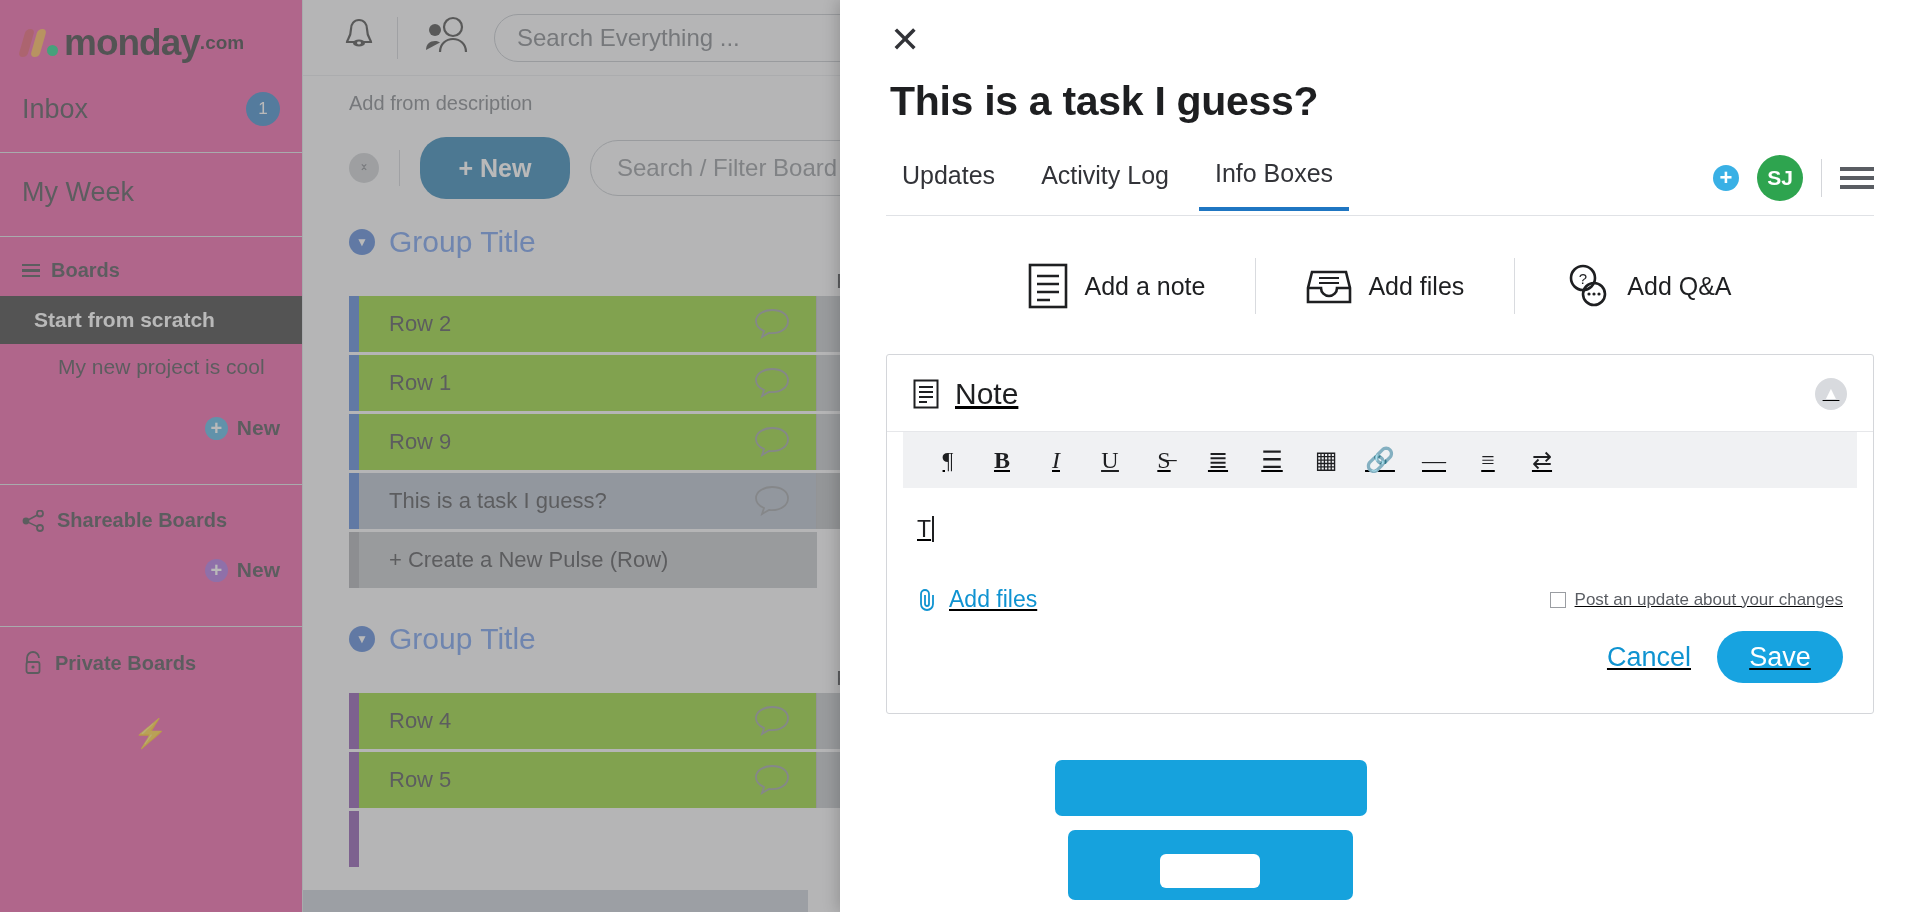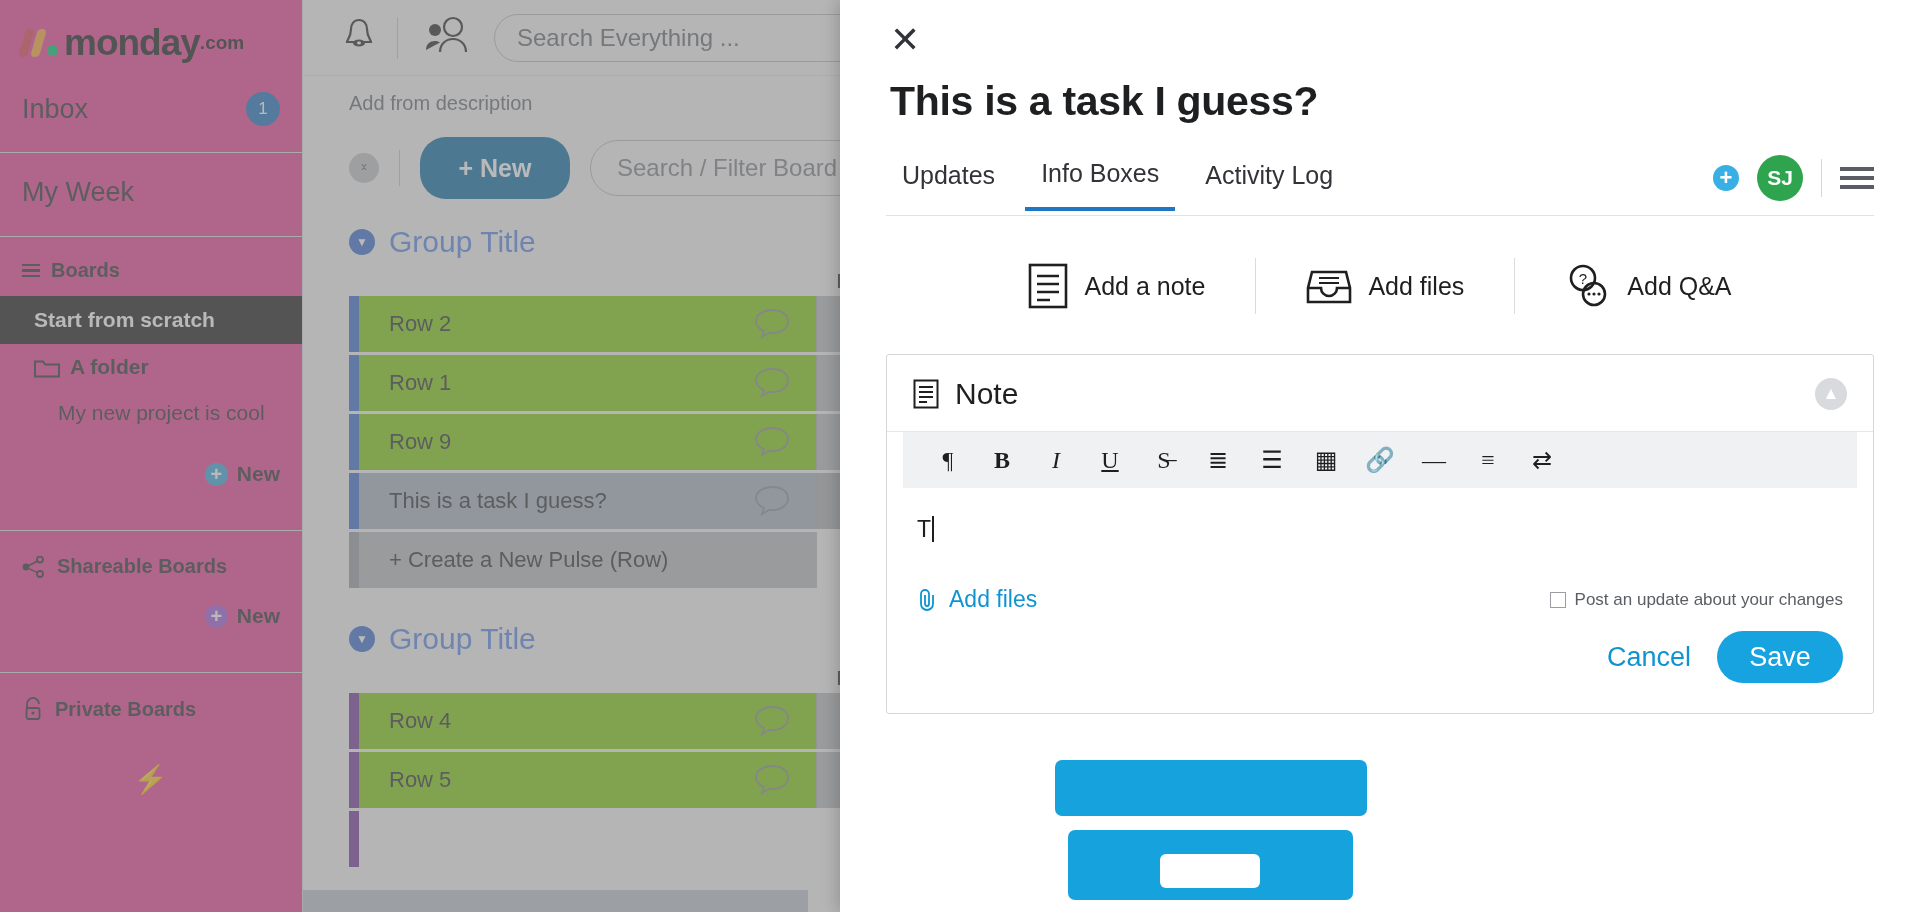--- a/index.html
+++ b/index.html
@@ -244,20 +244,21 @@
   }
   .addbtn {
     display: flex; align-items: center; gap: 16px;
     font-size: 25px; color: #1e1f21; padding: 0 50px;
   }
   .add-sep { width: 1px; height: 56px; background: #d9dbdf; }
 
   .notecard {
     margin-top: 40px; border: 1px solid #d4d6da; border-radius: 3px;
     background: #fff;
+    text-decoration: underline;
   }
   .note-head {
     display: flex; align-items: center; justify-content: space-between;
     padding: 22px 26px 20px 26px; border-bottom: 1px solid #e6e7ea;
   }
   .note-head-l { display: flex; align-items: center; gap: 16px; }
   .note-head-l .t { font-size: 30px; color: #1e1f21; }
   .collapse-ico {
     width: 32px; height: 32px; border-radius: 50%;
     background: #d8dade; color: #fff;
@@ -339,26 +340,20 @@
         <div class="side-head">
           <span class="hamburger-sm">
               <i></i>
               <i></i>
               <i></i>
             </span>
           <span>Boards</span>
         </div>
         <div class="board-item-active">
           <span>Start from scratch</span>
-        </div>
-        <div class="board-item">
-          <svg width="26" height="21" viewBox="0 0 26 21">
-            <path d="M1 4.5h8l2.2 3H25v12H1z" fill="none" stroke="#323338" stroke-width="2"></path>
-          </svg>
-          <span>A folder</span>
         </div>
         <div class="board-sub">
           <span>My new project is cool</span>
         </div>
         <div class="new-row">
           <span class="plus-circle plus-blue">+</span>
           <span class="new-label">New</span>
         </div>
         <div style="height:34px"></div>
       </div>
@@ -596,22 +591,22 @@
     <div class="help-fab">?</div>
     <div class="hscroll"></div>
   </div>
 
   <div class="panel">
     <div class="panel-close">✕</div>
     <div class="panel-title">This is a task I guess?</div>
 
     <div class="panel-tabs">
       <div class="tab">Updates</div>
+      <div class="tab">Activity Log</div>
       <div class="tab active">Info Boxes</div>
-      <div class="tab">Activity Log</div>
       <div class="tabs-right">
         <span class="add-person">+</span>
         <span class="av-sj">SJ</span>
         <span class="tabs-vsep"></span>
         <span class="hamburger">
             <i></i>
             <i></i>
             <i></i>
           </span>
       </div>

